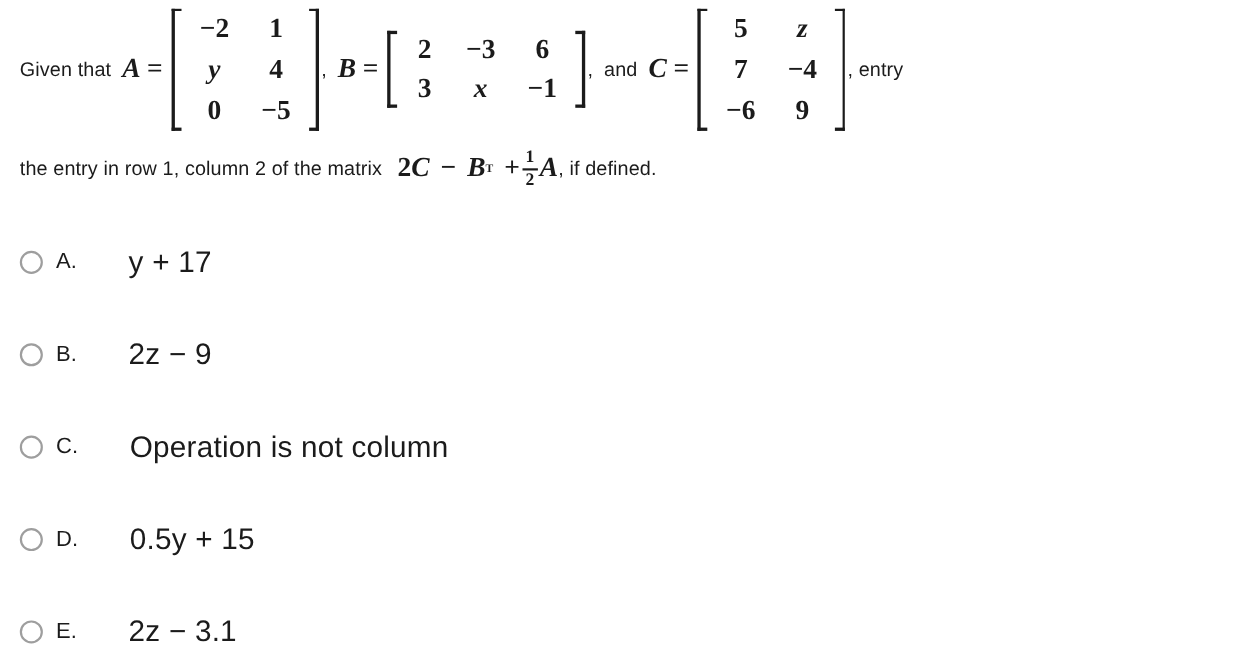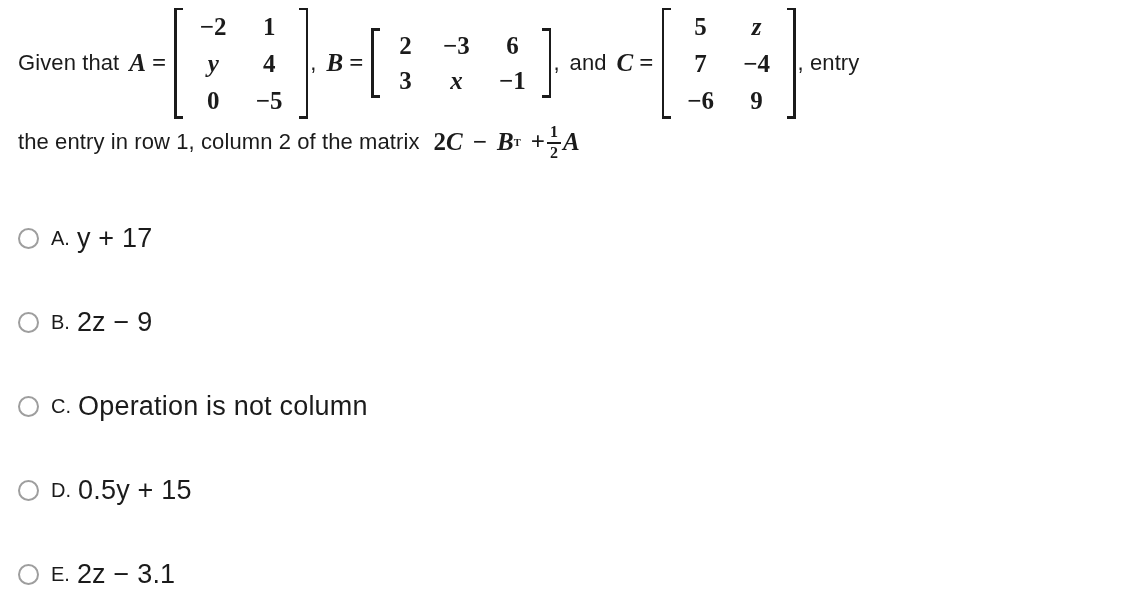--- a/index.html
+++ b/index.html
@@ -24,25 +24,25 @@
   }
 
   
   .qline {
     display: flex;
     align-items: center;
     flex-wrap: nowrap;
     white-space: nowrap;
   }
   .qline.line1 { height: 110px; }
-  .qline.line2 { height: 48px; margin-top: 0; }
+  .qline.line2 { height: 48px; margin-top: 11px; }
 
   .prose {
     font-family: "Liberation Sans", sans-serif;
-    font-size: 22px;
+    font-size: 18px;
     color: #1b1b1b;
     letter-spacing: 0.1px;
   }
 
   .math {
     font-family: "Liberation Serif", serif;
     font-style: italic;
     font-weight: 700;
     font-size: 25px;
     color: #1b1b1b;
@@ -151,20 +151,21 @@
     font-family: "Liberation Sans", sans-serif;
     font-size: 20px;
     color: #1b1b1b;
     margin-right: 7px;
   }
   .opt-text {
     font-family: "Liberation Sans", sans-serif;
     font-size: 27px;
     color: #1b1b1b;
     letter-spacing: 0.2px;
+    margin-left: 40px;
   }
 </style>
 </head>
 <body>
 
 <div class="question-block">
 
   <div class="qline line1">
 
     <span class="prose">Given that</span>
@@ -255,20 +256,21 @@
     <span class="math">B</span>
       <span class="math sup">T</span>
     <span class="sp4"></span>
     <span class="math up">+</span>
     <span class="frac">
       <span class="num">1</span>
       <span class="bar"></span>
       <span class="den">2</span>
     </span>
     <span class="math">A</span>
+    <span class="prose">, if defined.</span>
   </div>
 
 </div>
 
 <div class="options">
 
   <div class="option-row">
     <span class="radio"></span>
     <span class="opt-letter">A.</span>
     <span class="opt-text">y + 17</span>

